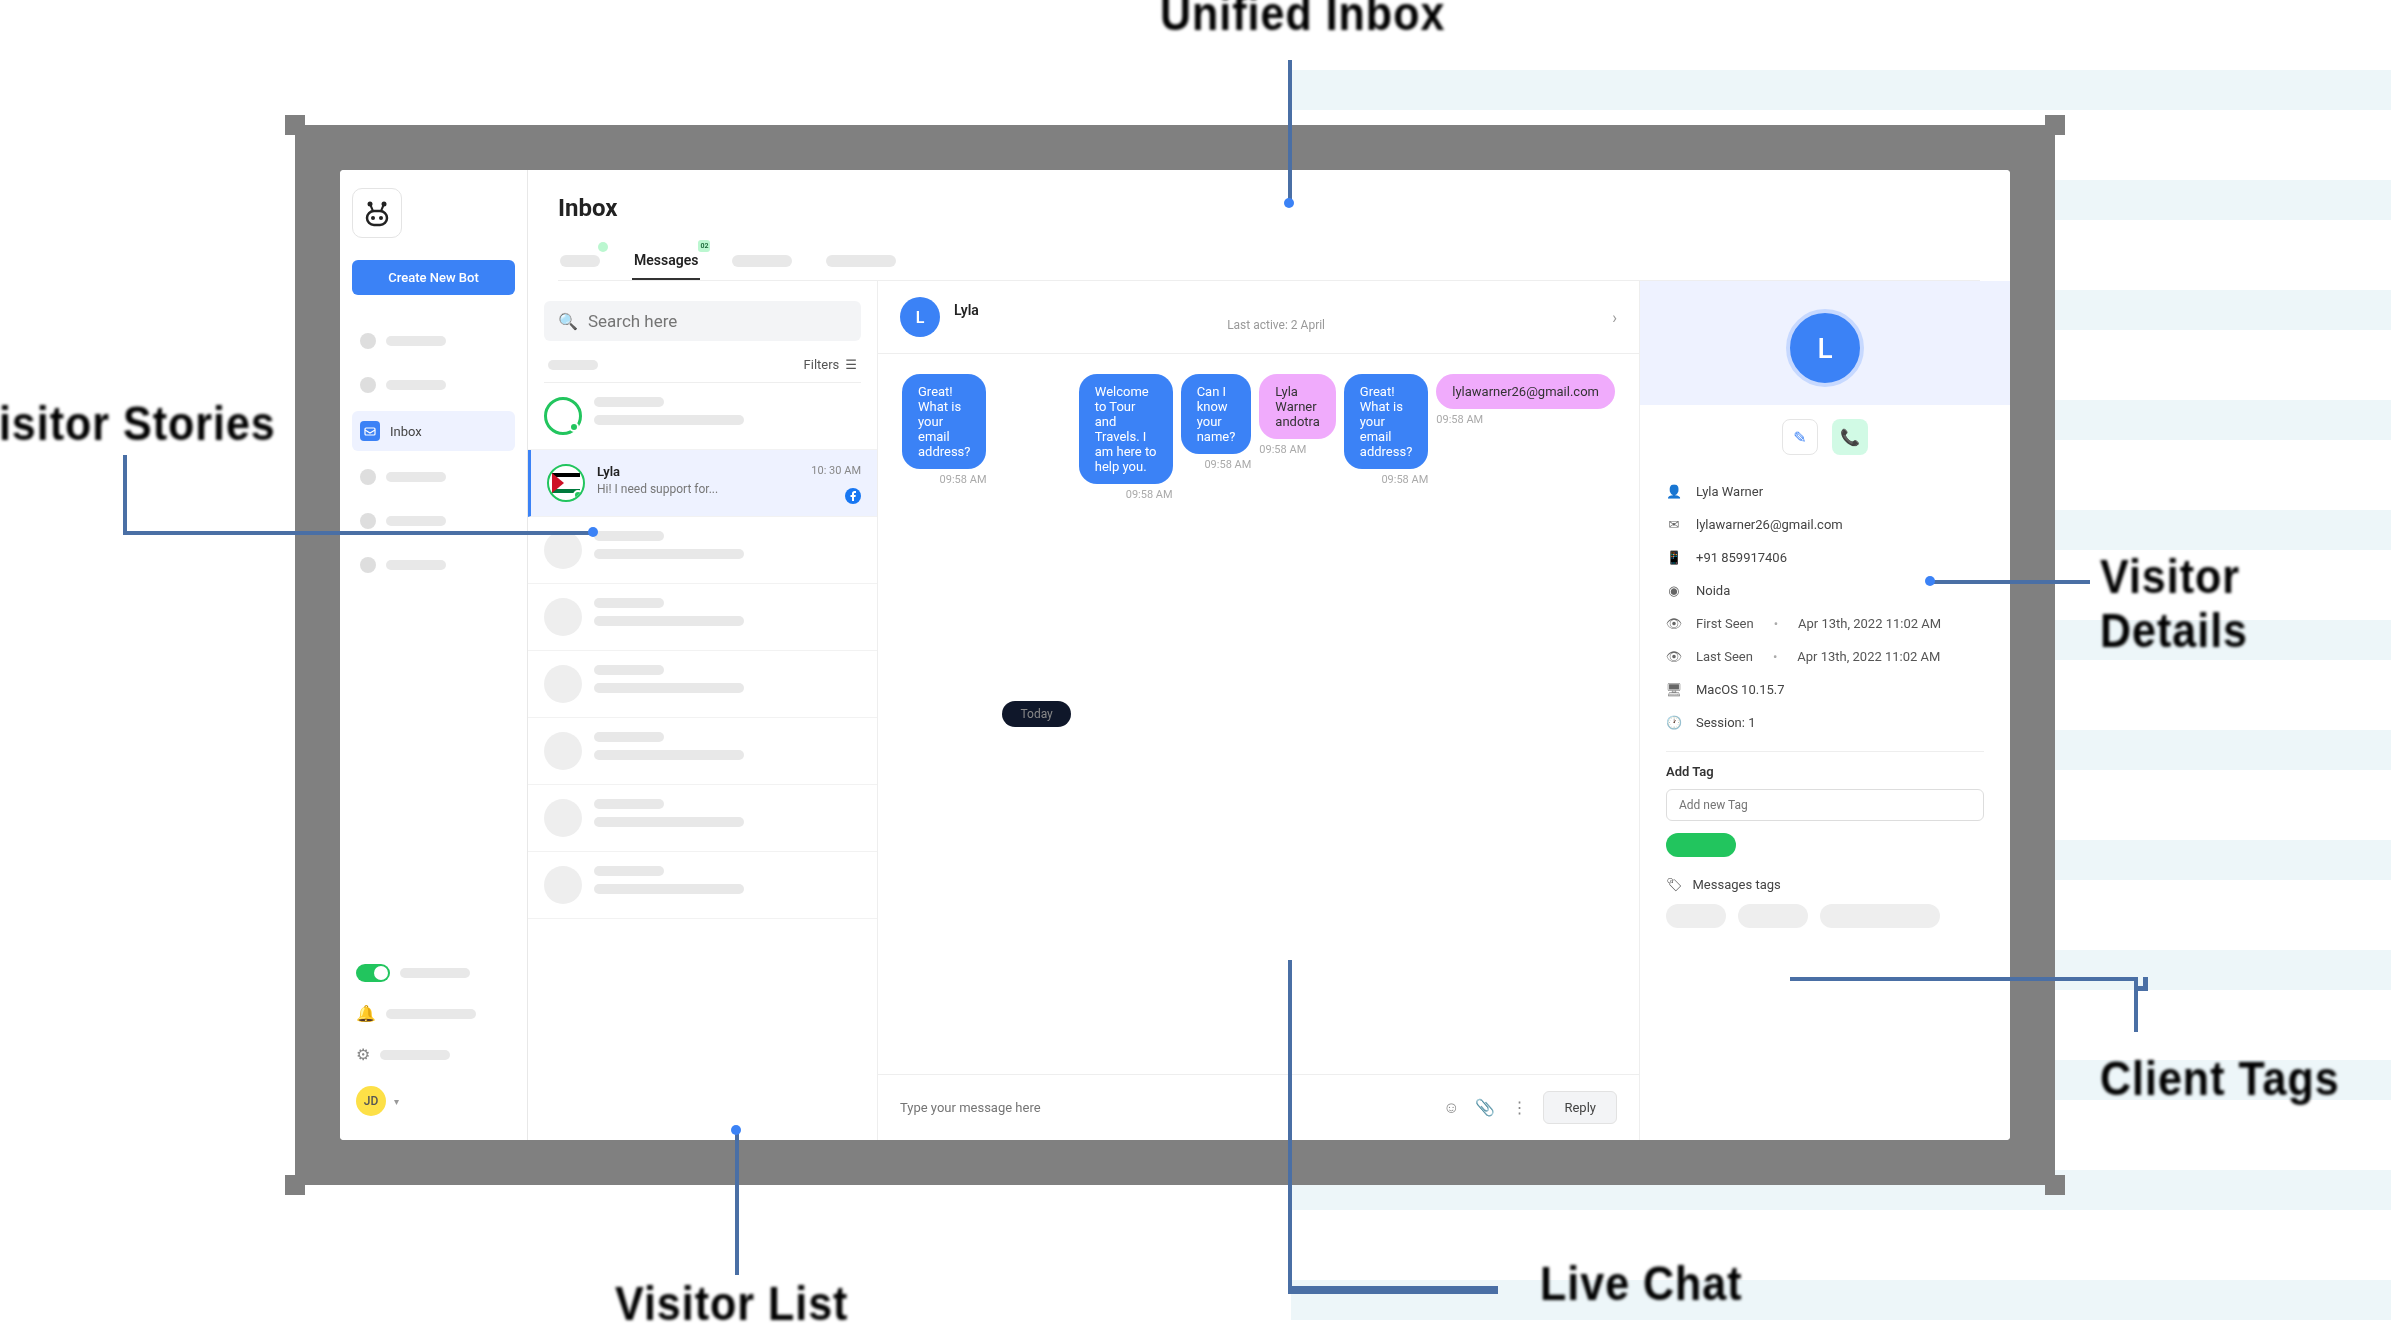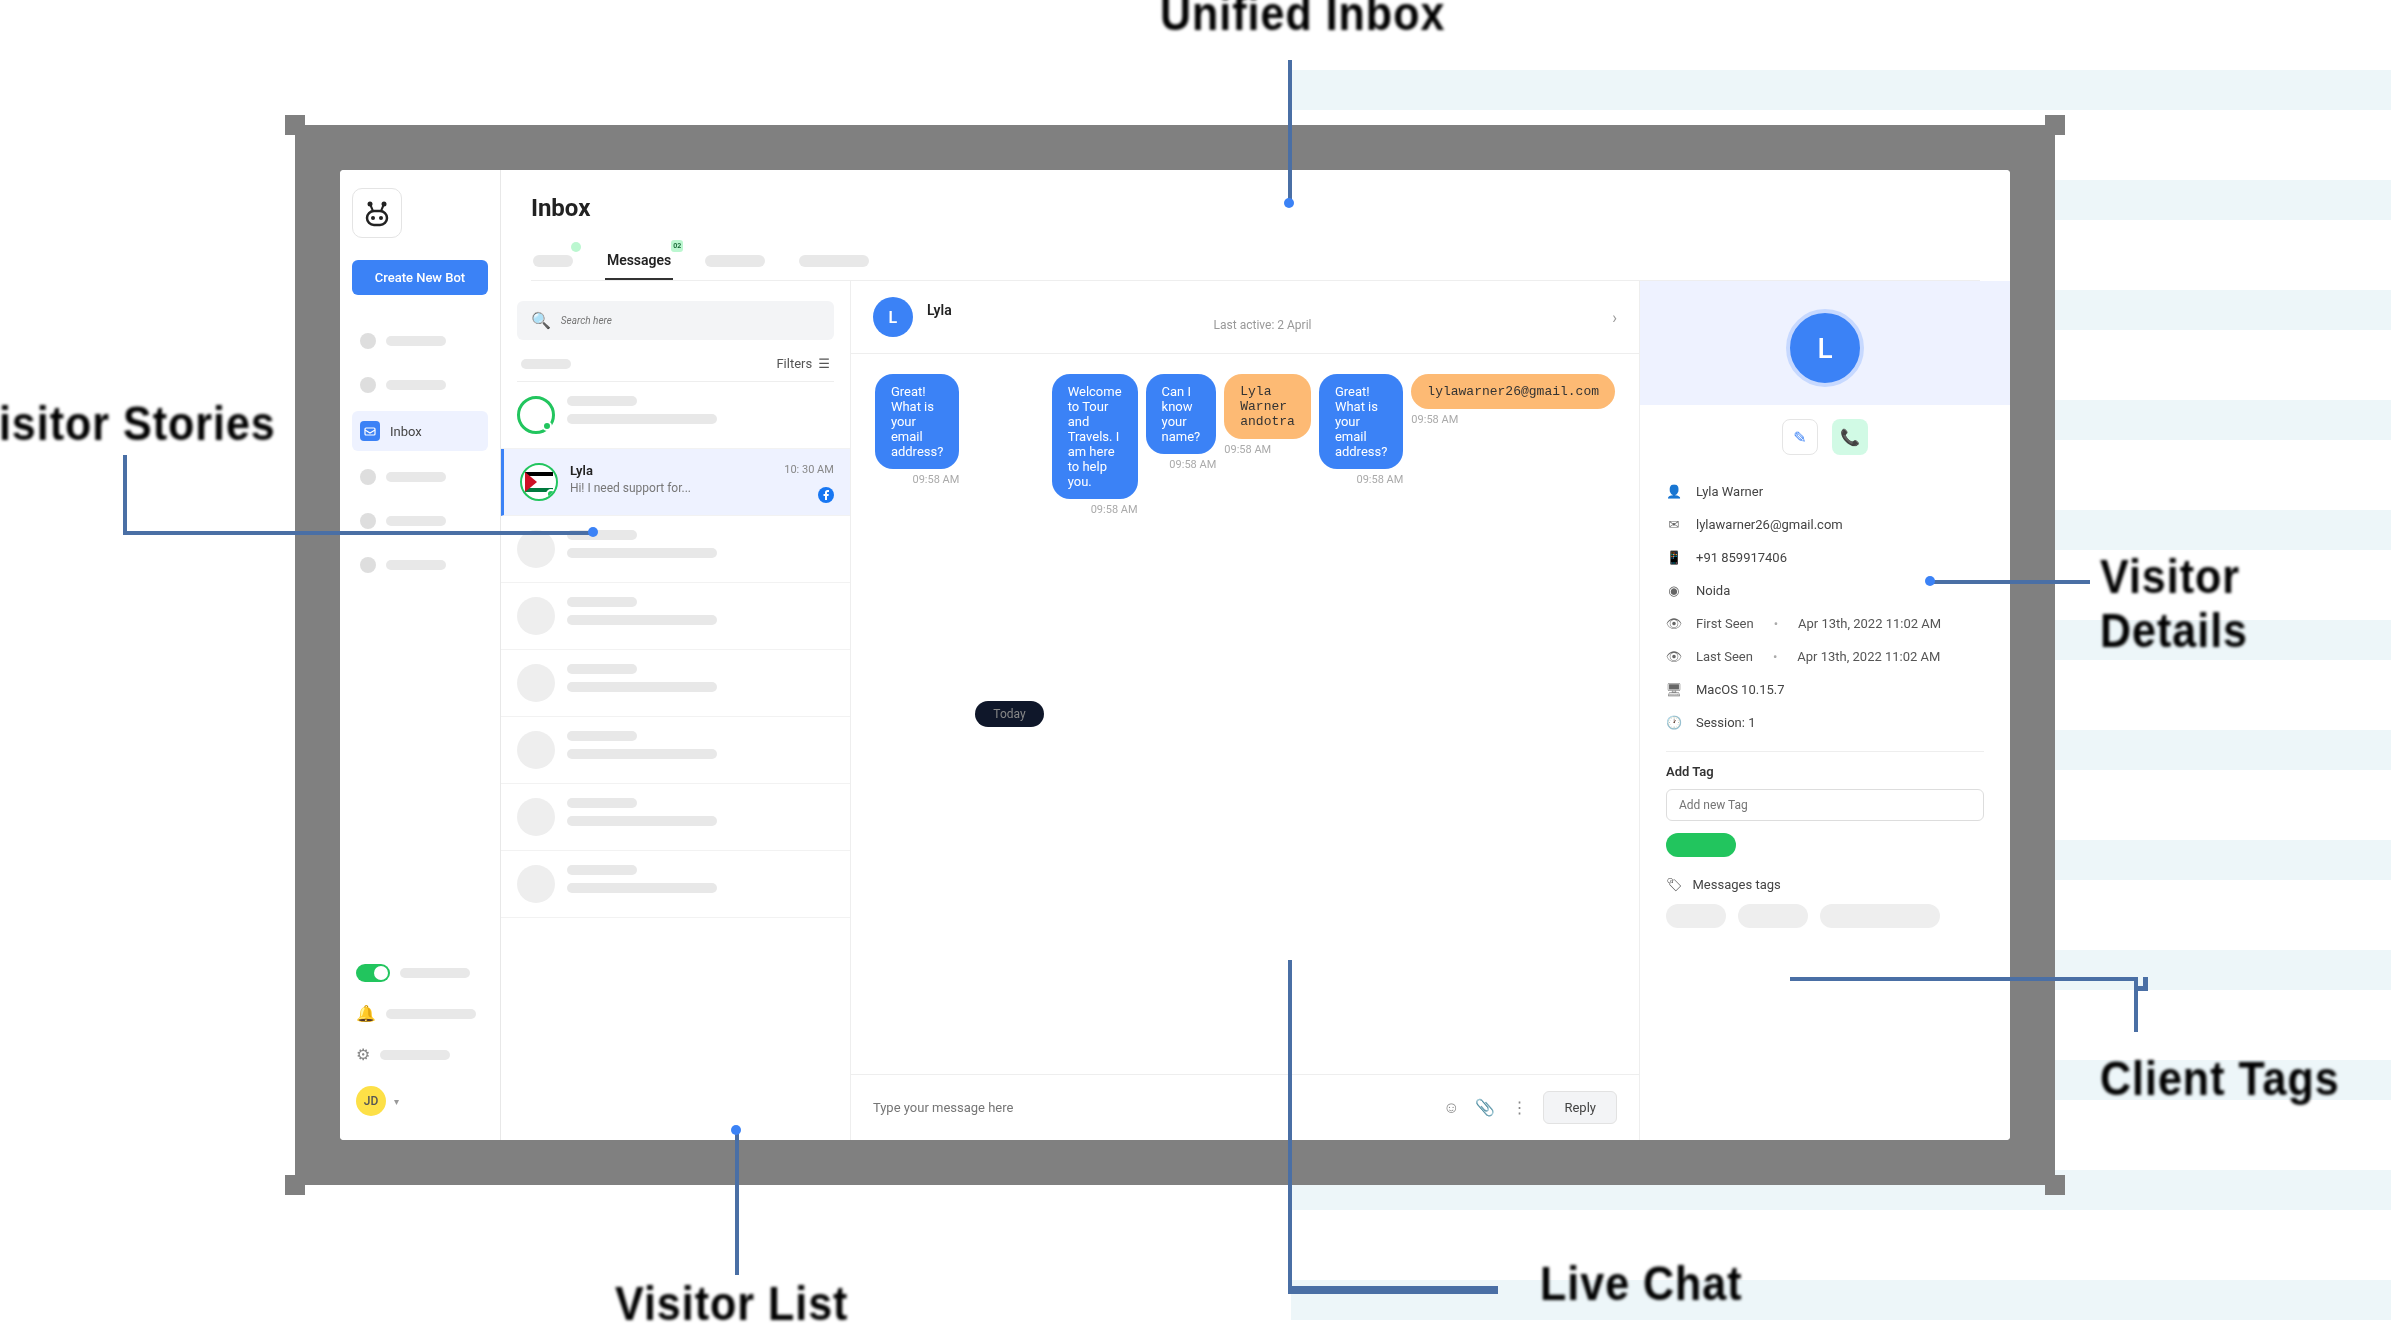--- a/index.html
+++ b/index.html
@@ -48,21 +48,21 @@
 .tab.active { color: #222; font-weight: 600; border-bottom: 2px solid #333; }
 .tab-skeleton { width: 60px; height: 12px; background: #e8e8e8; border-radius: 6px; }
 .tab-badge { position: absolute; top: -2px; right: -10px; width: 12px; height: 12px; background: #bbf7d0; border-radius: 3px; font-size: 7px; display: flex; align-items: center; justify-content: center; color: #166534; }
 .tab-dot { width: 10px; height: 10px; background: #bbf7d0; border-radius: 50%; position: absolute; top: 0; right: -6px; }
 
 .content-row { flex: 1; display: flex; min-height: 0; }
 
 
 .vlist { width: 350px; border-right: 1px solid #eee; display: flex; flex-direction: column; }
 .search-bar { margin: 20px 16px 10px 16px; background: #f3f4f6; border-radius: 6px; display: flex; align-items: center; padding: 10px 14px; gap: 10px; }
-.search-input { border: none; background: transparent; outline: none; font-size: 10px; flex: 1; color: #be185d; font-style: italic; }
+.search-input { border: none; background: transparent; outline: none; font-size: 17px; flex: 1; color: #be185d; }
 .filters-row { display: flex; justify-content: space-between; align-items: center; padding: 6px 20px 10px 20px; }
 .filter-skel { width: 50px; height: 10px; background: #e8e8e8; border-radius: 5px; }
 .filters-btn { display: flex; align-items: center; gap: 6px; font-size: 13px; color: #555; }
 .divider-thin { height: 1px; background: #eee; margin: 0 16px; }
 
 .conv-item { display: flex; gap: 12px; padding: 14px 16px; border-bottom: 1px solid #f2f2f2; position: relative; }
 .conv-item.selected { background: #eef2ff; border-left: 3px solid #3b82f6; }
 .conv-avatar { width: 38px; height: 38px; border-radius: 50%; background: #eee; position: relative; flex-shrink: 0; }
 .conv-avatar.ring { border: 3px solid #22c55e; background: #fff; }
 .conv-avatar.flag { border: 2px solid #22c55e; background: #fff; display: flex; align-items: center; justify-content: center; overflow: hidden; }
@@ -84,21 +84,21 @@
 .chat-name { font-size: 14px; font-weight: 600; color: #222; }
 .chat-sub { font-size: 12px; color: #999; text-align: center; }
 .chat-chevron { color: #999; cursor: pointer; }
 
 .chat-body { flex: 1; overflow-y: auto; padding: 20px 24px; display: flex; flex-direction: row; gap: 8px; }
 .msg-row { display: flex; flex-direction: column; }
 .msg-row.out { align-items: flex-end; }
 .msg-row.in { align-items: flex-start; }
 .bubble { padding: 10px 16px; border-radius: 18px; font-size: 13px; max-width: 380px; }
 .bubble.out { background: #3b82f6; color: #fff; }
-.bubble.in { background: #fdba74; color: #333; font-family: Liberation Mono, monospace; }
+.bubble.in { background: #f0abfc; color: #333; }
 .msg-time { font-size: 11px; color: #aaa; margin-top: 4px; }
 .date-divider { align-self: center; background: #0f172a; color: #888; font-size: 12px; padding: 6px 18px; border-radius: 14px; margin: 8px 0; }
 .chat-hr { height: 1px; background: #eee; margin: 6px 0; }
 
 .chat-input-row { display: flex; align-items: center; gap: 14px; padding: 16px 22px; border-top: 1px solid #eee; }
 .chat-input { flex: 1; border: none; outline: none; font-size: 13px; color: #666; }
 .chat-icon { color: #888; cursor: pointer; width: 20px; display: flex; justify-content: center; }
 .reply-btn { background: #f3f4f6; border: 1px solid #e2e2e2; border-radius: 6px; padding: 8px 20px; font-size: 13px; color: #444; cursor: pointer; }
 
 

